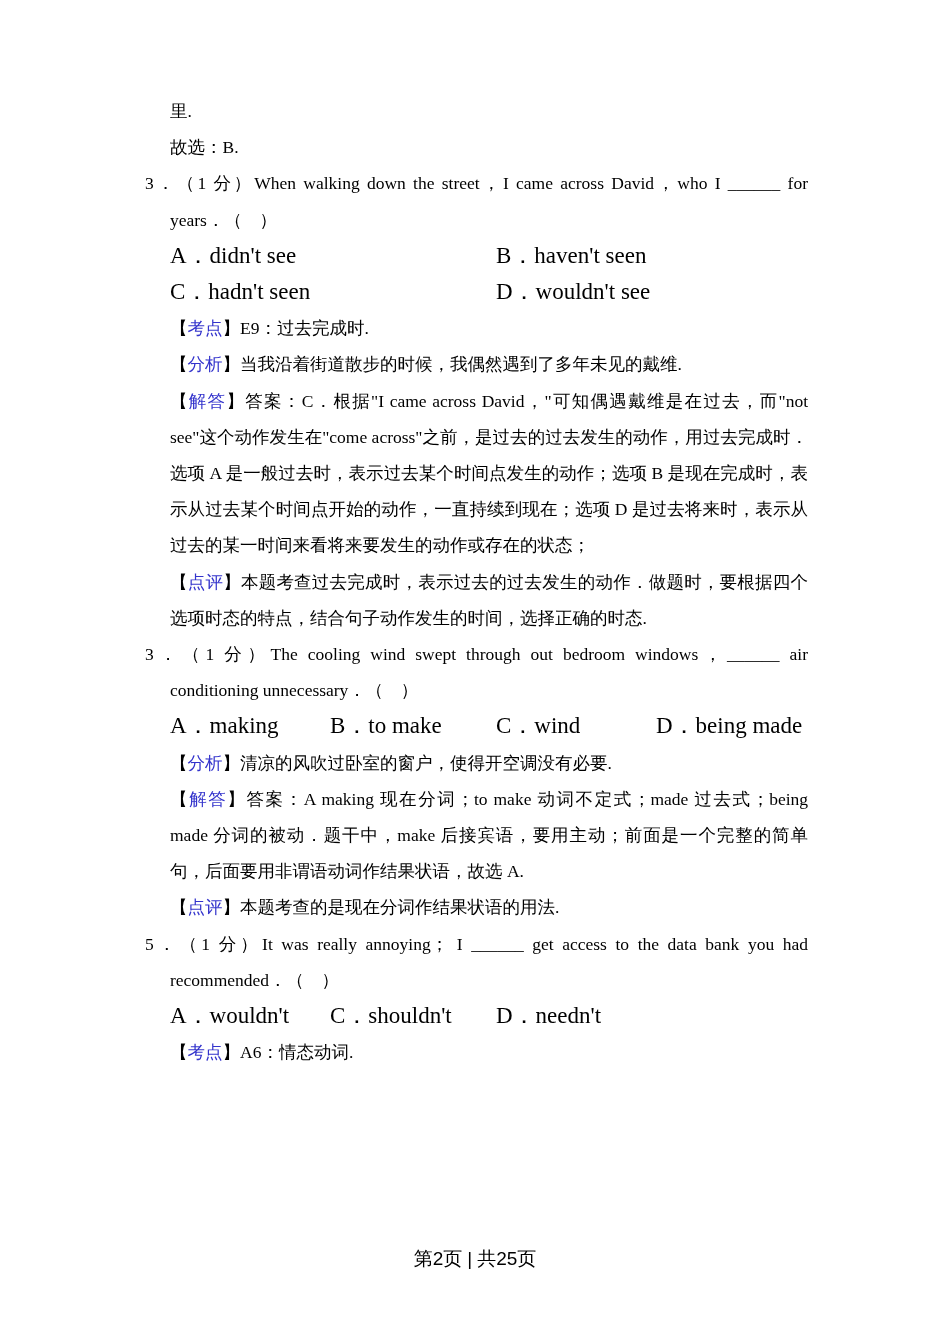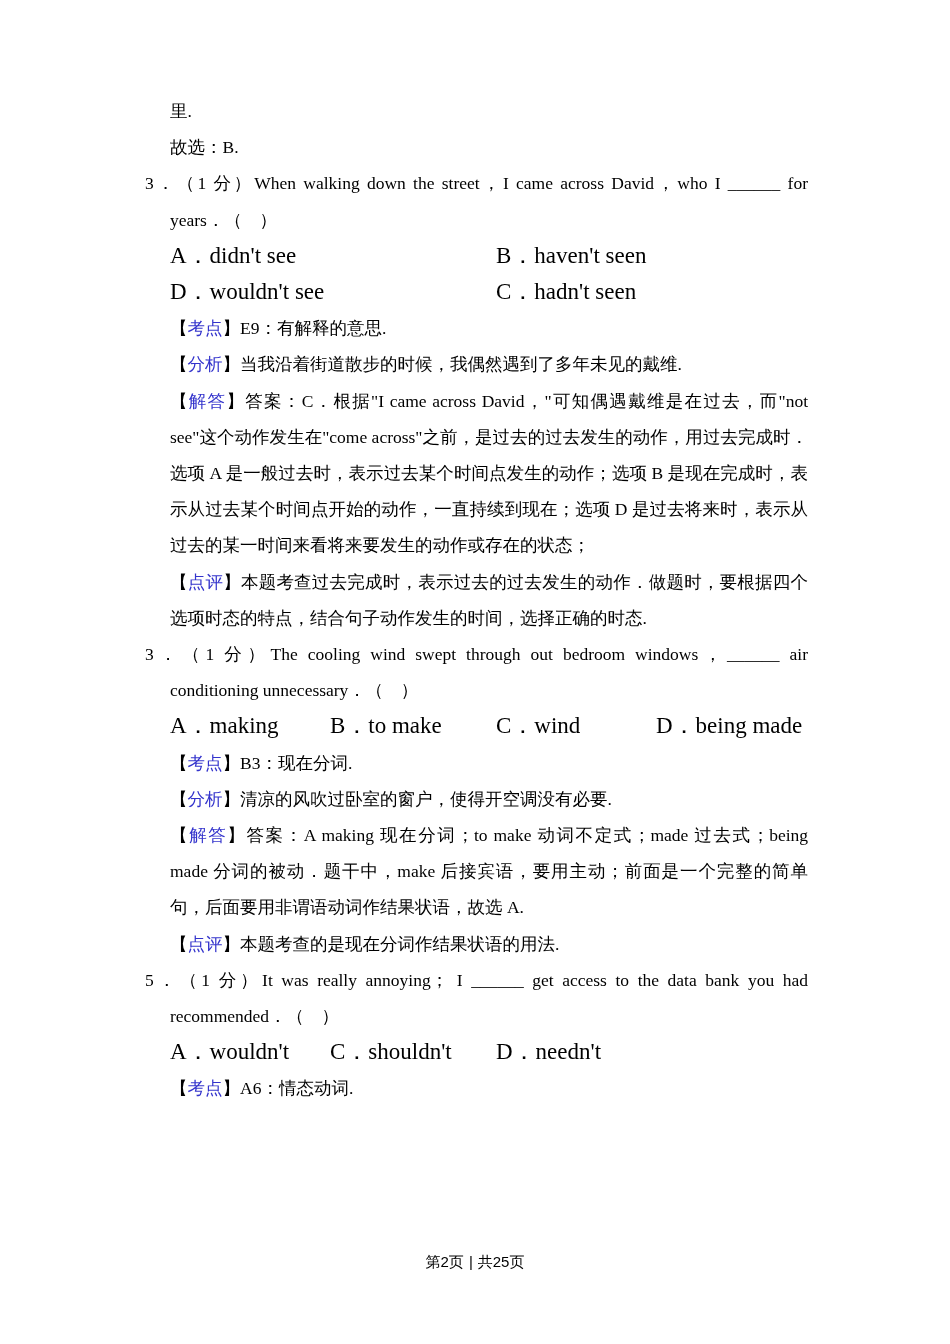--- a/index.html
+++ b/index.html
@@ -34,51 +34,50 @@
   }
   .options.cols-2 { grid-template-columns: 326px 1fr; }
   .options.cols-4 { grid-template-columns: 160px 166px 160px 1fr; }
   .option { white-space: nowrap; }
   .footer {
     position: absolute;
     left: 0; right: 0;
     bottom: 72px;
     text-align: center;
     font-family: "Liberation Sans", "DejaVu Sans", sans-serif;
-    font-size: 15px;
+    font-size: 19px;
     color: #000;
   }
   .footer .sep { padding: 0 5px; }
 </style>
 </head>
 <body>
 
 <div class="page">
   <div class="content" id="content">
       <p class="para plain">里.</p>
       <p class="para plain">故选：B.</p>
       <p class="para question">3．（1 分）When walking down the street，I came across David，who I ______ for years．（　）</p>
       <div class="options cols-2">
         <div class="option">A．didn't see</div>
         <div class="option">B．haven't seen</div>
+        <div class="option">C．hadn't seen</div>
         <div class="option">D．wouldn't see</div>
-        <div class="option">C．hadn't seen</div>
       </div>
-      <p class="para tagged"><span class="bracket">【</span><span class="tag">考点</span><span class="bracket">】</span><span>E9：有解释的意思.</span></p>
+      <p class="para tagged"><span class="bracket">【</span><span class="tag">考点</span><span class="bracket">】</span><span>E9：过去完成时.</span></p>
       <p class="para tagged"><span class="bracket">【</span><span class="tag">分析</span><span class="bracket">】</span><span>当我沿着街道散步的时候，我偶然遇到了多年未见的戴维.</span></p>
       <p class="para tagged"><span class="bracket">【</span><span class="tag">解答</span><span class="bracket">】</span><span>答案：C．根据"I came across David，"可知偶遇戴维是在过去，而"not see"这个动作发生在"come across"之前，是过去的过去发生的动作，用过去完成时．选项 A 是一般过去时，表示过去某个时间点发生的动作；选项 B 是现在完成时，表示从过去某个时间点开始的动作，一直持续到现在；选项 D 是过去将来时，表示从过去的某一时间来看将来要发生的动作或存在的状态；</span></p>
       <p class="para tagged"><span class="bracket">【</span><span class="tag">点评</span><span class="bracket">】</span><span>本题考查过去完成时，表示过去的过去发生的动作．做题时，要根据四个选项时态的特点，结合句子动作发生的时间，选择正确的时态.</span></p>
       <p class="para question">3．（1 分）The cooling wind swept through out bedroom windows，______ air conditioning unnecessary．（　）</p>
       <div class="options cols-4">
         <div class="option">A．making</div>
         <div class="option">B．to make</div>
         <div class="option">C．wind</div>
         <div class="option">D．being made</div>
       </div>
-      <p class="para tagged"><span class="bracket">【</span><span class="tag">考点</span><span class="bracket">】</span><span>B3：现在分词.</span></p>
       <p class="para tagged"><span class="bracket">【</span><span class="tag">分析</span><span class="bracket">】</span><span>清凉的风吹过卧室的窗户，使得开空调没有必要.</span></p>
       <p class="para tagged"><span class="bracket">【</span><span class="tag">解答</span><span class="bracket">】</span><span>答案：A making 现在分词；to make 动词不定式；made 过去式；being made 分词的被动．题干中，make 后接宾语，要用主动；前面是一个完整的简单句，后面要用非谓语动词作结果状语，故选 A.</span></p>
       <p class="para tagged"><span class="bracket">【</span><span class="tag">点评</span><span class="bracket">】</span><span>本题考查的是现在分词作结果状语的用法.</span></p>
       <p class="para question">5．（1 分）It was really annoying； I ______ get access to the data bank you had recommended．（　）</p>
       <div class="options cols-4">
         <div class="option">A．wouldn't</div>
         <div class="option">C．shouldn't</div>
         <div class="option">D．needn't</div>
       </div>
       <p class="para tagged"><span class="bracket">【</span><span class="tag">考点</span><span class="bracket">】</span><span>A6：情态动词.</span></p>

